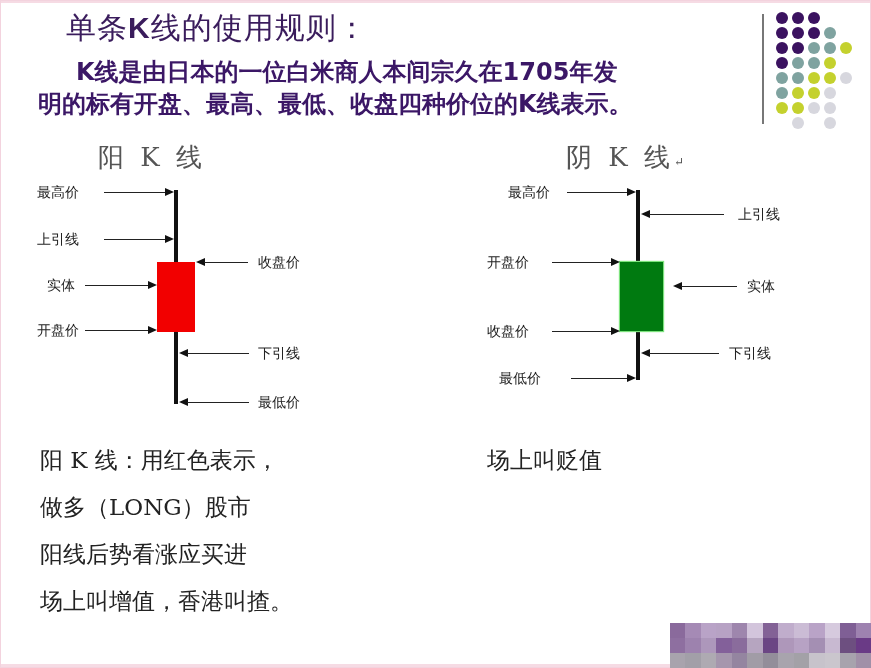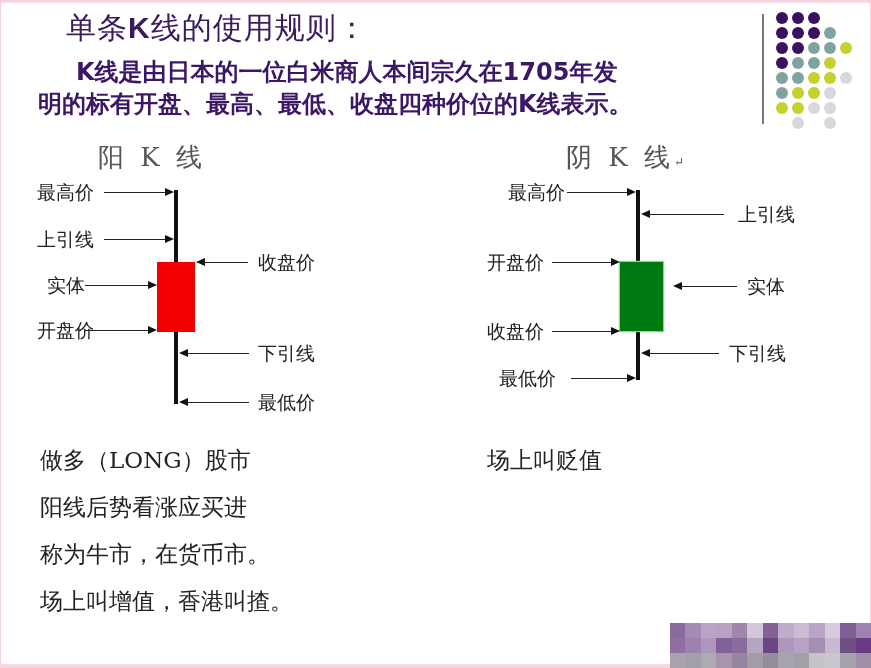--- a/index.html
+++ b/index.html
@@ -30,21 +30,21 @@
 
   .divider { position: absolute; left: 762px; top: 14px; width: 2px; height: 110px; background: #777; }
   .dots { position: absolute; left: 776px; top: 12px; }
   .dot { position: absolute; width: 12px; height: 12px; border-radius: 50%; }
 
   .diagram-title {
     position: absolute; font-size: 26px; color: #555;
     font-family: "DejaVu Serif", serif; letter-spacing: 4px;
   }
   .lbl {
-    position: absolute; font-size: 19px; color: #222; white-space: nowrap;
+    position: absolute; font-size: 14px; color: #222; white-space: nowrap;
     line-height: 16px; transform: translateY(-8px);
   }
   .wick { position: absolute; width: 4px; background: #111; }
   .arrow-line { position: absolute; height: 1px; background: #222; }
   .arrowhead-r {
     position: absolute; width: 0; height: 0;
     border-top: 4px solid transparent; border-bottom: 4px solid transparent;
     border-left: 9px solid #111; transform: translateY(-4px);
   }
   .arrowhead-l {
@@ -179,23 +179,23 @@
   <div class="arrowhead-l" style="left:673px; top:286px;"></div>
   <div class="arrow-line" style="left:681px; top:286px; width:56px;"></div>
   <div class="lbl" style="left:747px; top:286px;">实体</div>
 
   <div class="arrowhead-l" style="left:641px; top:353px;"></div>
   <div class="arrow-line" style="left:649px; top:353px; width:70px;"></div>
   <div class="lbl" style="left:729px; top:353px;">下引线</div>
 </div>
 
 <div class="desc" style="left:40px; top:437px;">
+  <div>阳 K 线：用红色表示，</div>
   <div>做多（LONG）股市</div>
   <div>阳线后势看涨应买进</div>
-  <div>称为牛市，在货币市。</div>
   <div>场上叫增值，香港叫揸。</div>
 </div>
 
 <div class="desc" style="left:487px; top:437px;">
   <div>场上叫贬值</div>
 </div>
 
 <div class="pixel-block" id="pixel-block">
     <span style="background: rgb(138, 106, 156);"></span>
     <span style="background: rgb(165, 138, 181);"></span>

